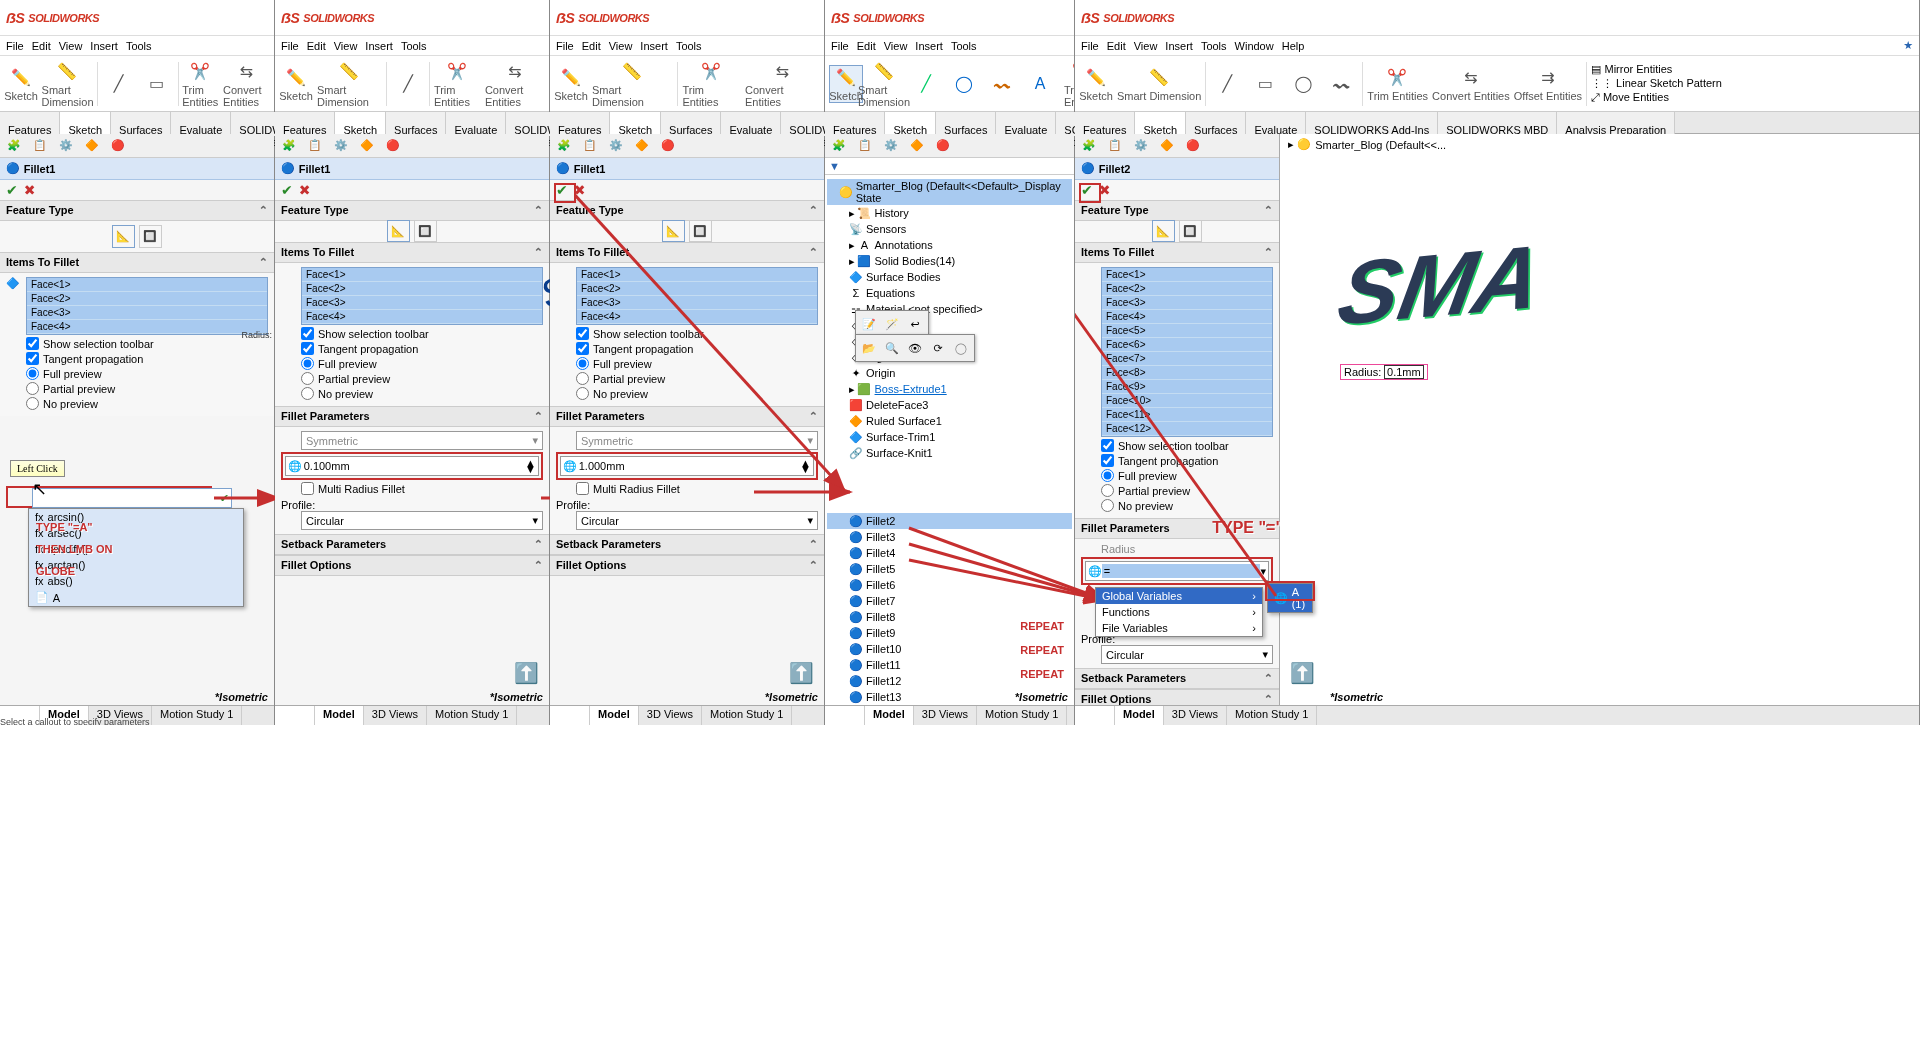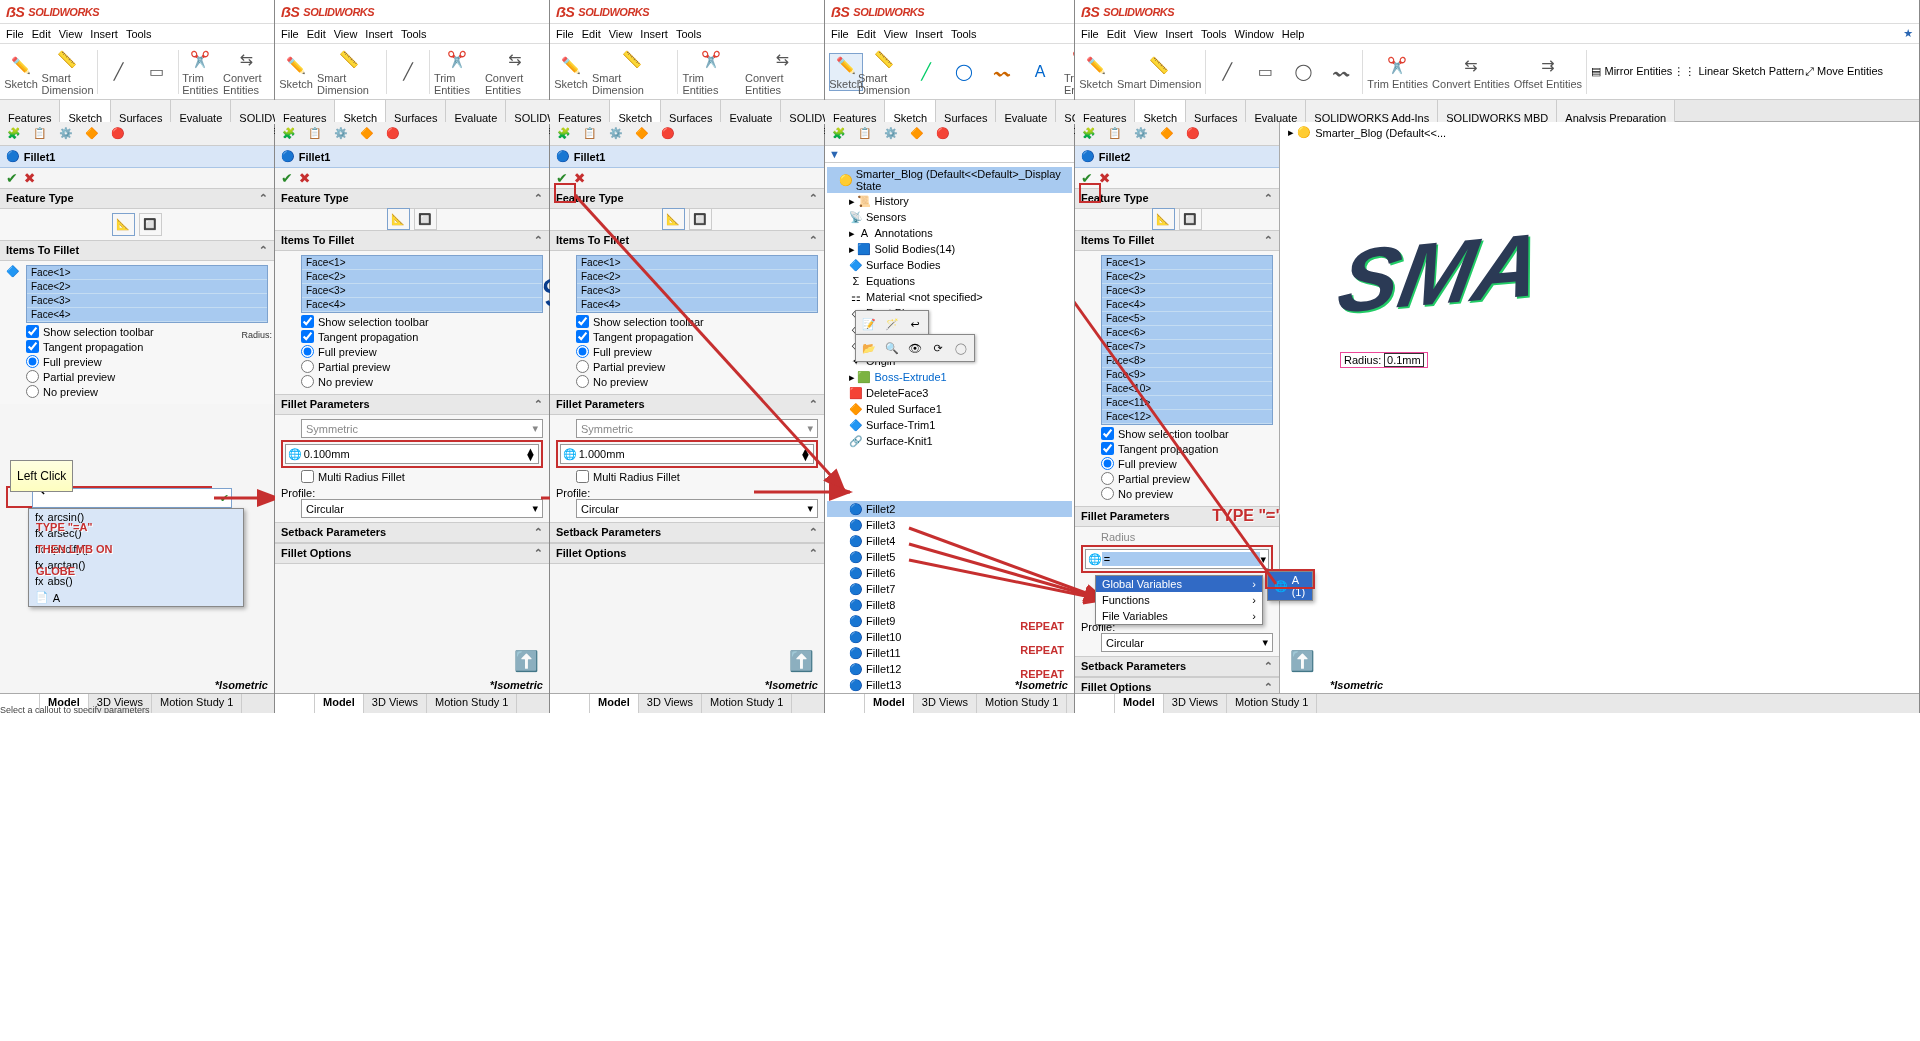--- a/index.html
+++ b/index.html
@@ -1,19 +1,19 @@
 <!DOCTYPE html>
 <html><head>
 <meta charset="utf-8">
 <style>
 * { box-sizing: border-box; margin: 0; padding: 0; font-family: "Segoe UI", Arial, sans-serif; font-size: 11px; }
 body { background: #fff; display: flex; overflow: hidden; }
 .col { border-right: 1px solid #888; display: flex; flex-direction: column; position: relative; background: #f5f5f5; }
 .col1 { width: 275px; } .col2 { width: 275px; } .col3 { width: 275px; } .col4 { width: 250px; } .col5 { flex: 1; }
-.titlebar { height: 24px; background: #fff; display: flex; align-items: center; padding: 0 6px; border-bottom: 1px solid #ddd; }
+.titlebar { height: 36px; background: #fff; display: flex; align-items: center; padding: 0 6px; border-bottom: 1px solid #ddd; }
 .swlogo { color: #d13524; font-weight: bold; font-style: italic; letter-spacing: -0.5px; }
 .swds { font-size: 14px; margin-right: 4px; }
 .menubar { height: 20px; background: #fff; display: flex; align-items: center; gap: 8px; padding: 0 6px; border-bottom: 1px solid #ddd; }
 .menubar span { cursor: default; }
 .ribbon { height: 56px; background: #fff; border-bottom: 1px solid #ccc; display: flex; align-items: center; gap: 4px; padding: 2px 4px; overflow: hidden; }
 .rtool { display: flex; flex-direction: column; align-items: center; font-size: 10px; color: #555; min-width: 34px; }
 .rtool .ic { width: 24px; height: 24px; display: flex; align-items: center; justify-content: center; font-size: 16px; }
 .rsep { width: 1px; height: 44px; background: #ddd; }
 .tabbar { height: 22px; display: flex; background: #e8e8e8; border-bottom: 1px solid #aaa; }
 .tab { padding: 12px 8px; border-right: 1px solid #ccc; background: #f0f0f0; cursor: default; }
@@ -41,21 +41,21 @@
 .tico { width: 14px; height: 14px; display: inline-flex; align-items: center; justify-content: center; font-size: 11px; }
 .bottombar { height: 20px; background: #e8e8e8; border-top: 1px solid #aaa; display: flex; }
 .btab { padding: 2px 8px; border-right: 1px solid #ccc; background: #fff; font-weight: bold; }
 .btab.inactive { background: #e8e8e8; font-weight: normal; }
 .redbox { position: absolute; border: 2px solid #c62f2f; }
 .redtxt { color: #c62f2f; font-weight: bold; font-size: 16px; font-family: Arial Black, sans-serif; text-shadow: 1px 1px 0 #fff; }
 .arrow { position: absolute; }
 .popup { position: absolute; border: 1px solid #888; background: #d9e6f7; box-shadow: 2px 2px 4px rgba(0,0,0,.3); z-index: 10; }
 .popitem { padding: 2px 6px; display: flex; align-items: center; gap: 4px; }
 .popitem.sel { background: #316ac5; color: #fff; }
-.tooltip { position: absolute; background: linear-gradient(#fefee0,#fefec0); border: 1px solid #888; padding: 8px 6px; font-size: 12px; z-index: 20; }
+.tooltip { position: absolute; background: linear-gradient(#fefee0,#fefec0); border: 1px solid #888; padding: 2px 6px; font-size: 10px; z-index: 20; font-family: Liberation Serif, serif; }
 .iso { position: absolute; right: 6px; bottom: 22px; font-style: italic; font-weight: bold; }
 .triad { position: absolute; right: 10px; bottom: 40px; font-size: 20px; }
 .coltoolbar { position: absolute; background: #f0f0f0; border: 1px solid #888; box-shadow: 1px 1px 3px rgba(0,0,0,.3); padding: 2px; display: flex; gap: 1px; z-index: 5; }
 .coltoolbar .ic { width: 22px; height: 22px; display: flex; align-items: center; justify-content: center; }
 .radcallout { position: absolute; background: #fff; border: 1px solid #ec4899; padding: 1px 3px; font-size: 10px; }
 </style>
 </head>
 <body>
 
 <div class="col col1">
@@ -576,21 +576,21 @@
         <span class="tico">◇</span>
         <span>Right Plane</span>
       </div>
     <div class="titem l2">
         <span class="tico">✦</span>
         <span>Origin</span>
       </div>
     <div class="titem l2">
         <span>▸</span>
         <span class="tico">🟩</span>
-        <span style="color:#0066cc;">Boss-Extrude1</span>
+        <span style="color:#0066cc;text-decoration:underline">Boss-Extrude1</span>
       </div>
     <div class="titem l2">
         <span class="tico">🟥</span>
         <span>DeleteFace3</span>
       </div>
     <div class="titem l2">
         <span class="tico">🔶</span>
         <span>Ruled Surface1</span>
       </div>
     <div class="titem l2">
@@ -732,21 +732,21 @@
       </div>
     <div class="rtool">
         <span class="ic">⇆</span>
         <span>Convert Entities</span>
       </div>
     <div class="rtool">
         <span class="ic">⇉</span>
         <span>Offset Entities</span>
       </div>
     <div class="rsep"></div>
-    <div style="display:flex;flex-direction:row;gap:1px;font-size:10px">
+    <div style="display:flex;flex-direction:column;gap:1px;font-size:10px">
       <div>▤ <span>Mirror Entities</span></div>
       <div>⋮⋮ <span>Linear Sketch Pattern</span></div>
       <div>⤢ <span>Move Entities</span></div>
     </div>
   </div>
   <div class="tabbar">
     <div class="tab">Features</div>
     <div class="tab active">Sketch</div>
     <div class="tab">Surfaces</div>
     <div class="tab">Evaluate</div>

